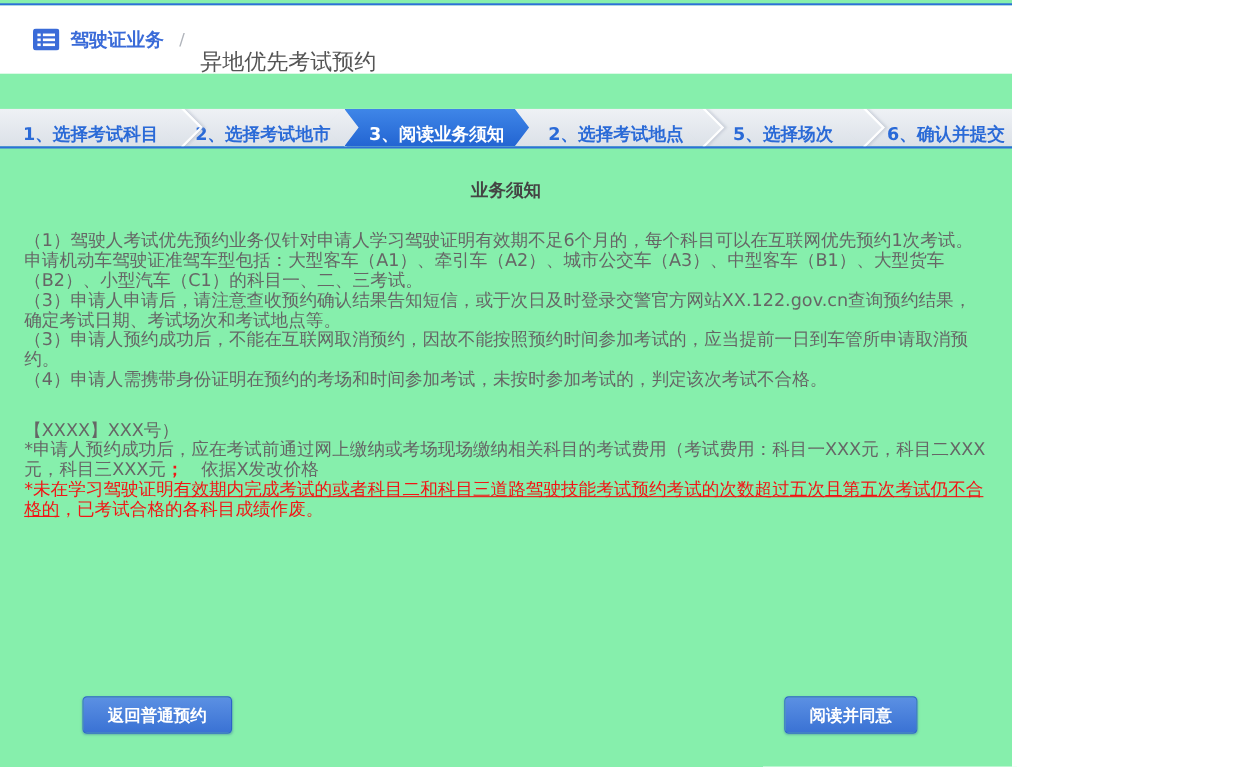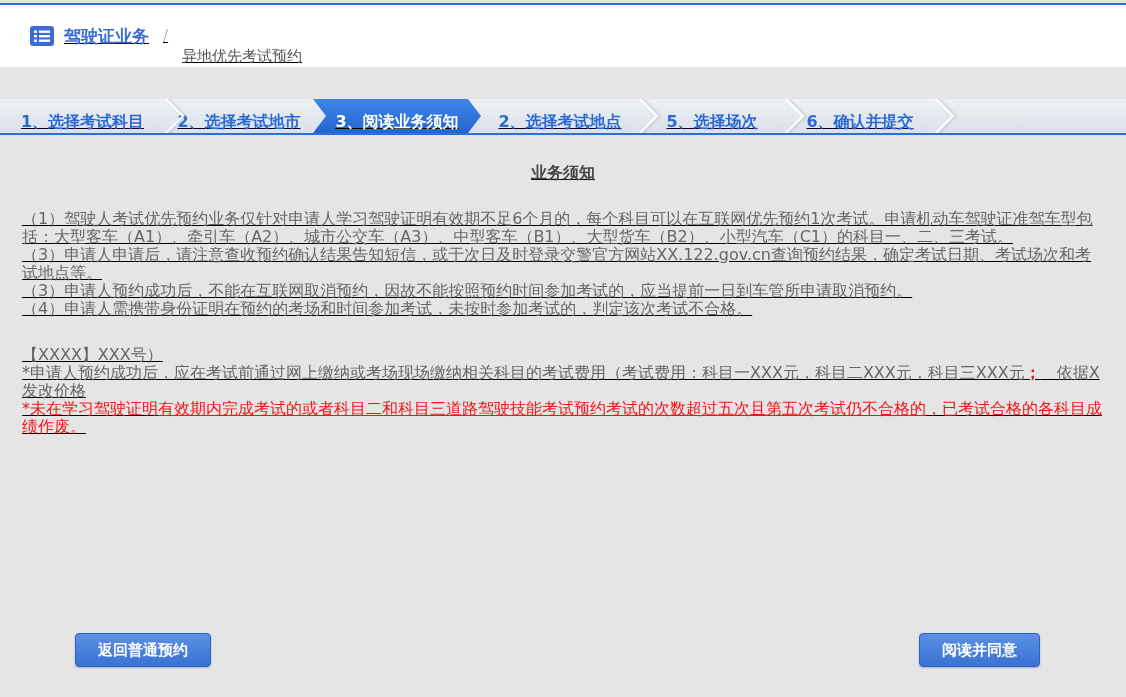--- a/index.html
+++ b/index.html
@@ -1,28 +1,28 @@
 <!DOCTYPE html>
 <html><head>
 <meta charset="utf-8">
 <style>
   * { margin:0; padding:0; box-sizing:border-box; }
   html,body { background:#ffffff; }
   body { font-family:"DejaVu Sans","Liberation Sans",sans-serif; }
-  .page { position:relative; width:1126px; height:697px; background:#e5e5e5; overflow:hidden;text-decoration:underline; }
+  .page { position:relative; width:920px; height:697px; background:#86efac; overflow:hidden; }
 
   
   .top-rule { margin-top:3px; height:2px; background:#2d6fd8; }
 
   
   .header { height:62px; display:flex; align-items:center; padding-left:30px; background:#fff; }
   .crumb-icon { width:24px; height:20px; display:inline-block; }
   .crumb-section { color:#3a6bd8; font-size:17px; font-weight:bold; margin-left:10px; }
   .crumb-sep { color:#b0b4bb; font-size:15px; margin:0 14px; }
-  .crumb-page { color:#555; font-size:15px;margin-top:40px; }
+  .crumb-page { color:#555; font-size:20px;margin-top:40px; }
 
   
   .steps { margin-top:32px; height:36px; display:flex; position:relative;
            background:linear-gradient(#eef1f5,#dce1e8); border-bottom:2px solid #2d6fd8; overflow:hidden; }
   .step { position:relative; height:100%; display:flex; align-items:flex-end; justify-content:center;
           color:#2a6ad7; font-weight:bold; font-size:16px; flex:none; }
   .step.s1 { width:165px; } .step.s2 { width:148px; } .step.s3 { width:168px; }
   .step.s4 { width:158px; } .step.s5 { width:146px; } .step.s6 { width:150px; }
   .step.trailing { width:50px; }
   .chev { position:absolute; right:-14px; top:50%; width:26px; height:26px;

